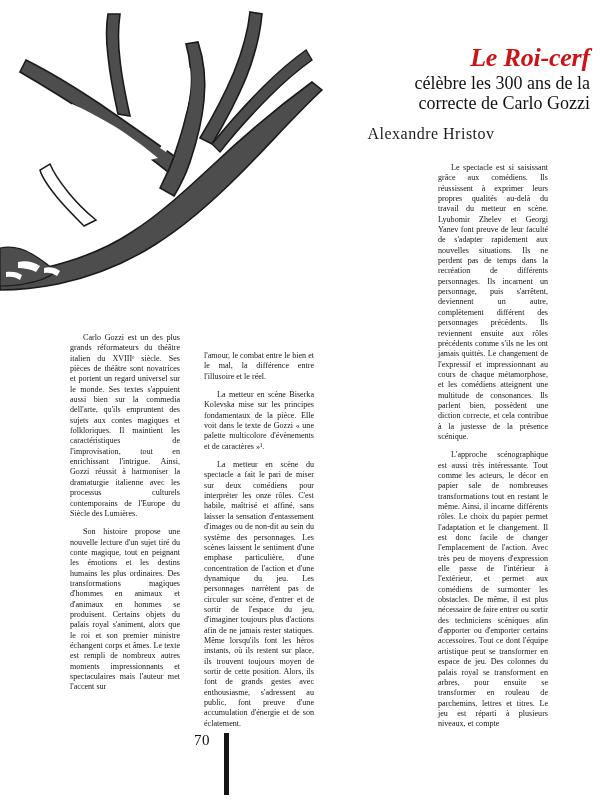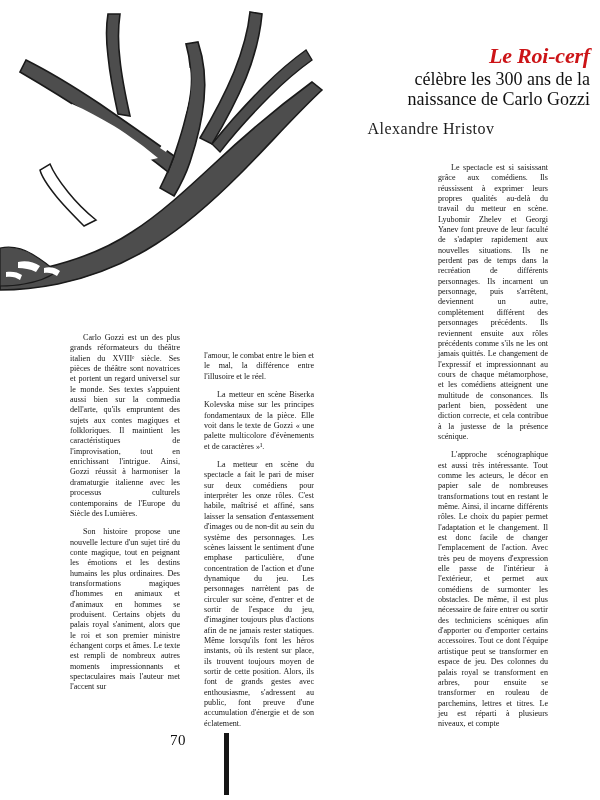--- a/index.html
+++ b/index.html
@@ -33,21 +33,21 @@
     position: absolute;
     left: 300px;
     top: 44px;
     width: 290px;
     text-align: right;
   }
   #title-main {
     font-family: "Liberation Serif", "DejaVu Serif", serif;
     font-style: italic;
     font-weight: bold;
-    font-size: 22px;
+    font-size: 26px;
     line-height: 1.05;
     color: #cc1417;
     letter-spacing: -0.2px;
     margin: 0 0 2px 0;
     white-space: nowrap;
   }
   #title-sub {
     font-family: "Liberation Serif", "DejaVu Serif", serif;
     font-size: 18px;
     line-height: 1.12;
@@ -82,21 +82,21 @@
   #col-1 { left: 62px;  top: 325px; width: 126px; }
   #col-2 { left: 196px; top: 343px; width: 126px; }
   #col-3 { left: 430px; top: 155px; width: 126px; }
 
   
   #page-number {
     position: absolute;
     left: 170px;
     top: 732px;
     width: 40px;
-    text-align: left;
+    text-align: right;
     font-size: 15px;
     color: #111111;
     letter-spacing: 0.5px;
   }
   #column-rule {
     position: absolute;
     left: 224px;
     top: 733px;
     width: 5px;
     height: 62px;
@@ -148,21 +148,21 @@
         <path d="M 150,160 C 136,150 120,140 104,130 C 92,122 80,116 68,110
                  L 72,104 C 86,110 100,118 114,126 C 130,136 146,148 158,158 Z" fill="#ffffff" stroke="none"></path>
       </g>
     </svg>
   </div>
 
   <div id="masthead">
     <div id="title-main">Le Roi-cerf</div>
     <div id="title-sub">
       <span>célèbre les 300 ans de la</span><br>
-      <span>naissance de Carlo Gozzi</span>
+      <span>correcte de Carlo Gozzi</span>
     </div>
     <div id="byline">Alexandre  Hristov</div>
   </div>
 
   <div class="col" id="col-1">
     <p>Carlo Gozzi est un des plus grands réformateurs du théâtre italien du XVIIIᵉ siècle. Ses pièces de théâtre sont novatrices et portent un regard universel sur le monde. Ses textes s'appuient aussi bien sur la commedia dell'arte, qu'ils empruntent des sujets aux contes magiques et folkloriques. Il maintient les caractéristiques de l'improvisation, tout en enrichissant l'intrigue. Ainsi, Gozzi réussit à harmoniser la dramaturgie italienne avec les processus culturels contemporains de l'Europe du Siècle des Lumières.</p>
     <p>Son histoire propose une nouvelle lecture d'un sujet tiré du conte magique, tout en peignant les émotions et les destins humains les plus ordinaires. Des transformations magiques d'hommes en animaux et d'animaux en hommes se produisent. Certains objets du palais royal s'animent, alors que le roi et son premier ministre échangent corps et âmes. Le texte est rempli de nombreux autres moments impressionnants et spectaculaires mais l'auteur met l'accent sur</p>
   </div>
 
   <div class="col" id="col-2">

